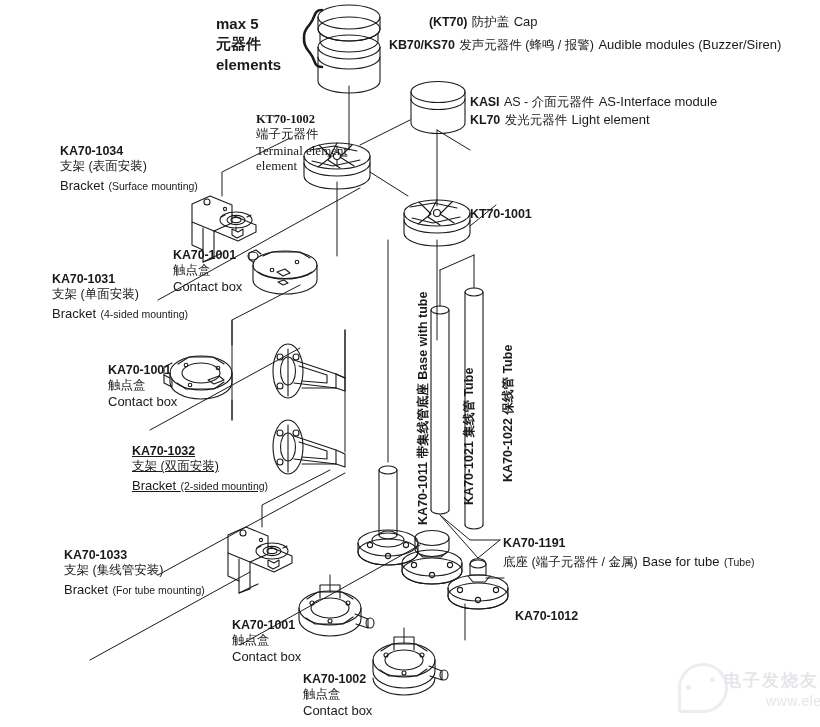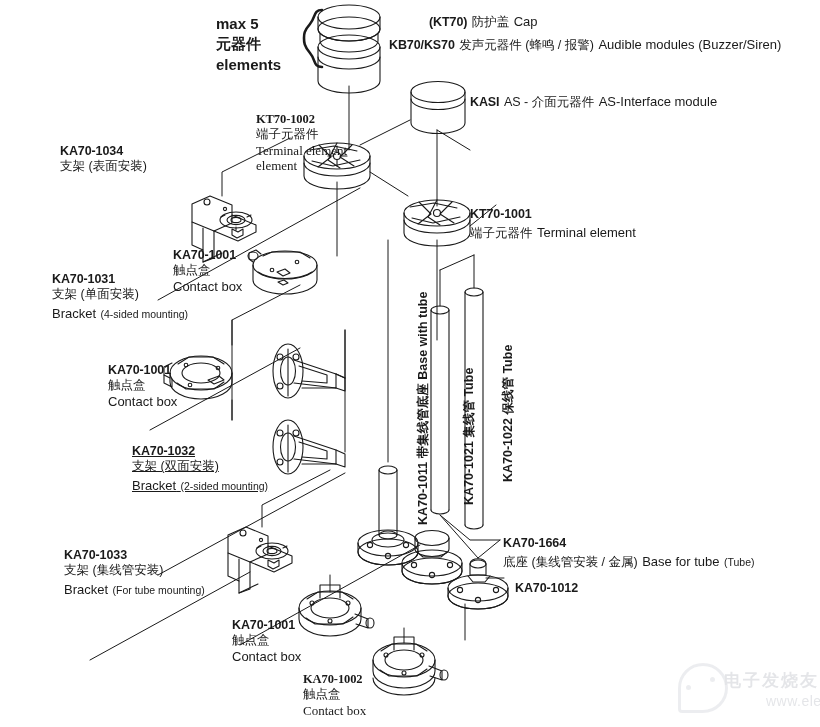--- a/index.html
+++ b/index.html
@@ -330,39 +330,46 @@
   </div>
 
   <div class="lbl inline" style="left:470px;top:91px;">
     <div class="row">
       <span class="code">KASI</span>
       <span class="cn">AS - 介面元器件</span>
       <span class="en">AS-Interface module</span>
     </div>
   </div>
 
+  <div class="lbl inline" style="left:470px;top:109px;">
+    <div class="row">
+      <span class="code">KL70</span>
+      <span class="cn">发光元器件</span>
+      <span class="en">Light element</span>
+    </div>
+  </div>
 
   <div class="lbl" style="left:256px;top:112px;font-family:Liberation Serif, serif;">
     <div class="code">KT70-1002</div>
     <div class="cn">端子元器件</div>
     <div class="en">Terminal element</div>
     <div class="en">element</div>
   </div>
 
   <div class="lbl" style="left:470px;top:207px;">
     <div class="code">KT70-1001</div>
-    <div class="row">
-      <span class="cn">端子元器件</span>
-      <span class="en">Terminal element</span>
-    </div>
   </div>
 
   <div class="lbl" style="left:60px;top:144px;">
     <div class="code">KA70-1034</div>
     <div class="cn">支架 (表面安装)</div>
+    <div class="row">
+      <span class="en">Bracket</span>
+      <span class="sm">(Surface mounting)</span>
+    </div>
   </div>
 
   <div class="lbl" style="left:173px;top:248px;">
     <div class="code">KA70-1001</div>
     <div class="cn">触点盒</div>
     <div class="en">Contact box</div>
   </div>
 
   <div class="lbl" style="left:52px;top:272px;">
     <div class="code">KA70-1031</div>
@@ -396,36 +403,36 @@
       <span class="sm">(For tube mounting)</span>
     </div>
   </div>
 
   <div class="lbl" style="left:232px;top:618px;">
     <div class="code">KA70-1001</div>
     <div class="cn">触点盒</div>
     <div class="en">Contact box</div>
   </div>
 
-  <div class="lbl" style="left:303px;top:672px;font-family:Liberation Serif, serif;">
+  <div class="lbl" style="left:303px;top:672px;">
     <div class="code">KA70-1002</div>
     <div class="cn">触点盒</div>
     <div class="en">Contact box</div>
   </div>
 
   <div class="lbl" style="left:503px;top:536px;">
-    <div class="code">KA70-1664</div>
-    <div class="row">
-      <span class="cn">底座 (集线管安装 / 金属)</span>
+    <div class="code">KA70-1191</div>
+    <div class="row">
+      <span class="cn">底座 (端子元器件 / 金属)</span>
       <span class="en">Base for tube</span>
       <span class="sm">(Tube)</span>
     </div>
   </div>
 
-  <div class="lbl" style="left:515px;top:581px;text-align:right;">
+  <div class="lbl" style="left:515px;top:609px;text-align:right;">
     <div class="code">KA70-1012</div>
   </div>
 
   <div class="vlbl" style="left:415px;top:525px;">
     <span>KA70-1011</span>
     <span class="cn">带集线管底座</span>
     <span class="en">Base with tube</span>
   </div>
 
   <div class="vlbl" style="left:461px;top:505px;">

